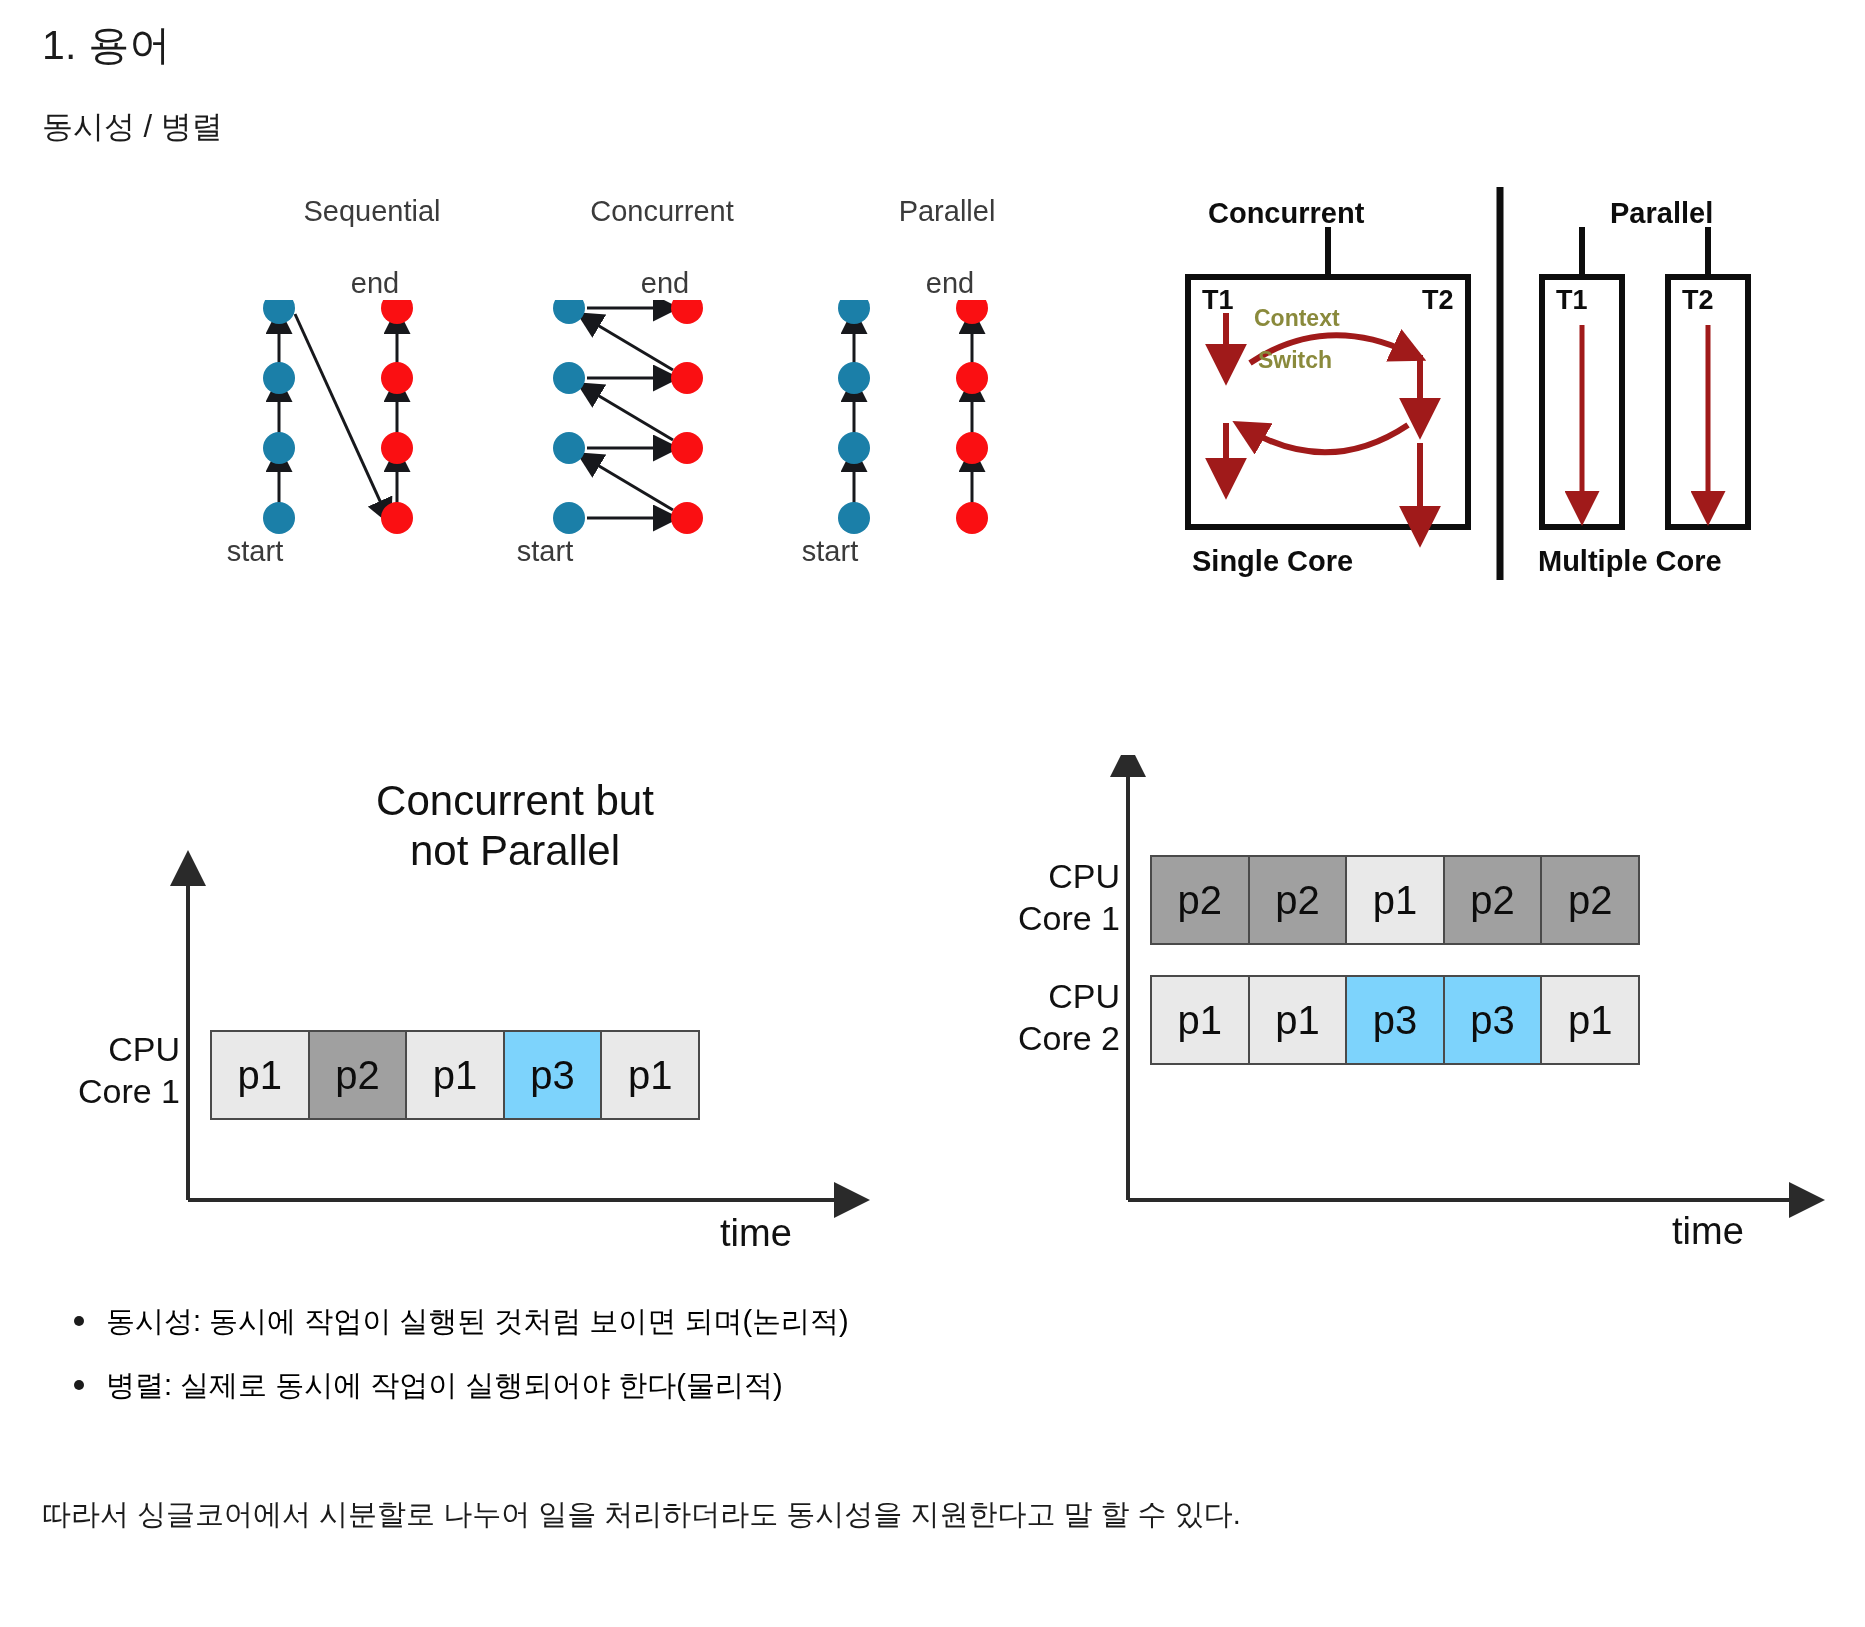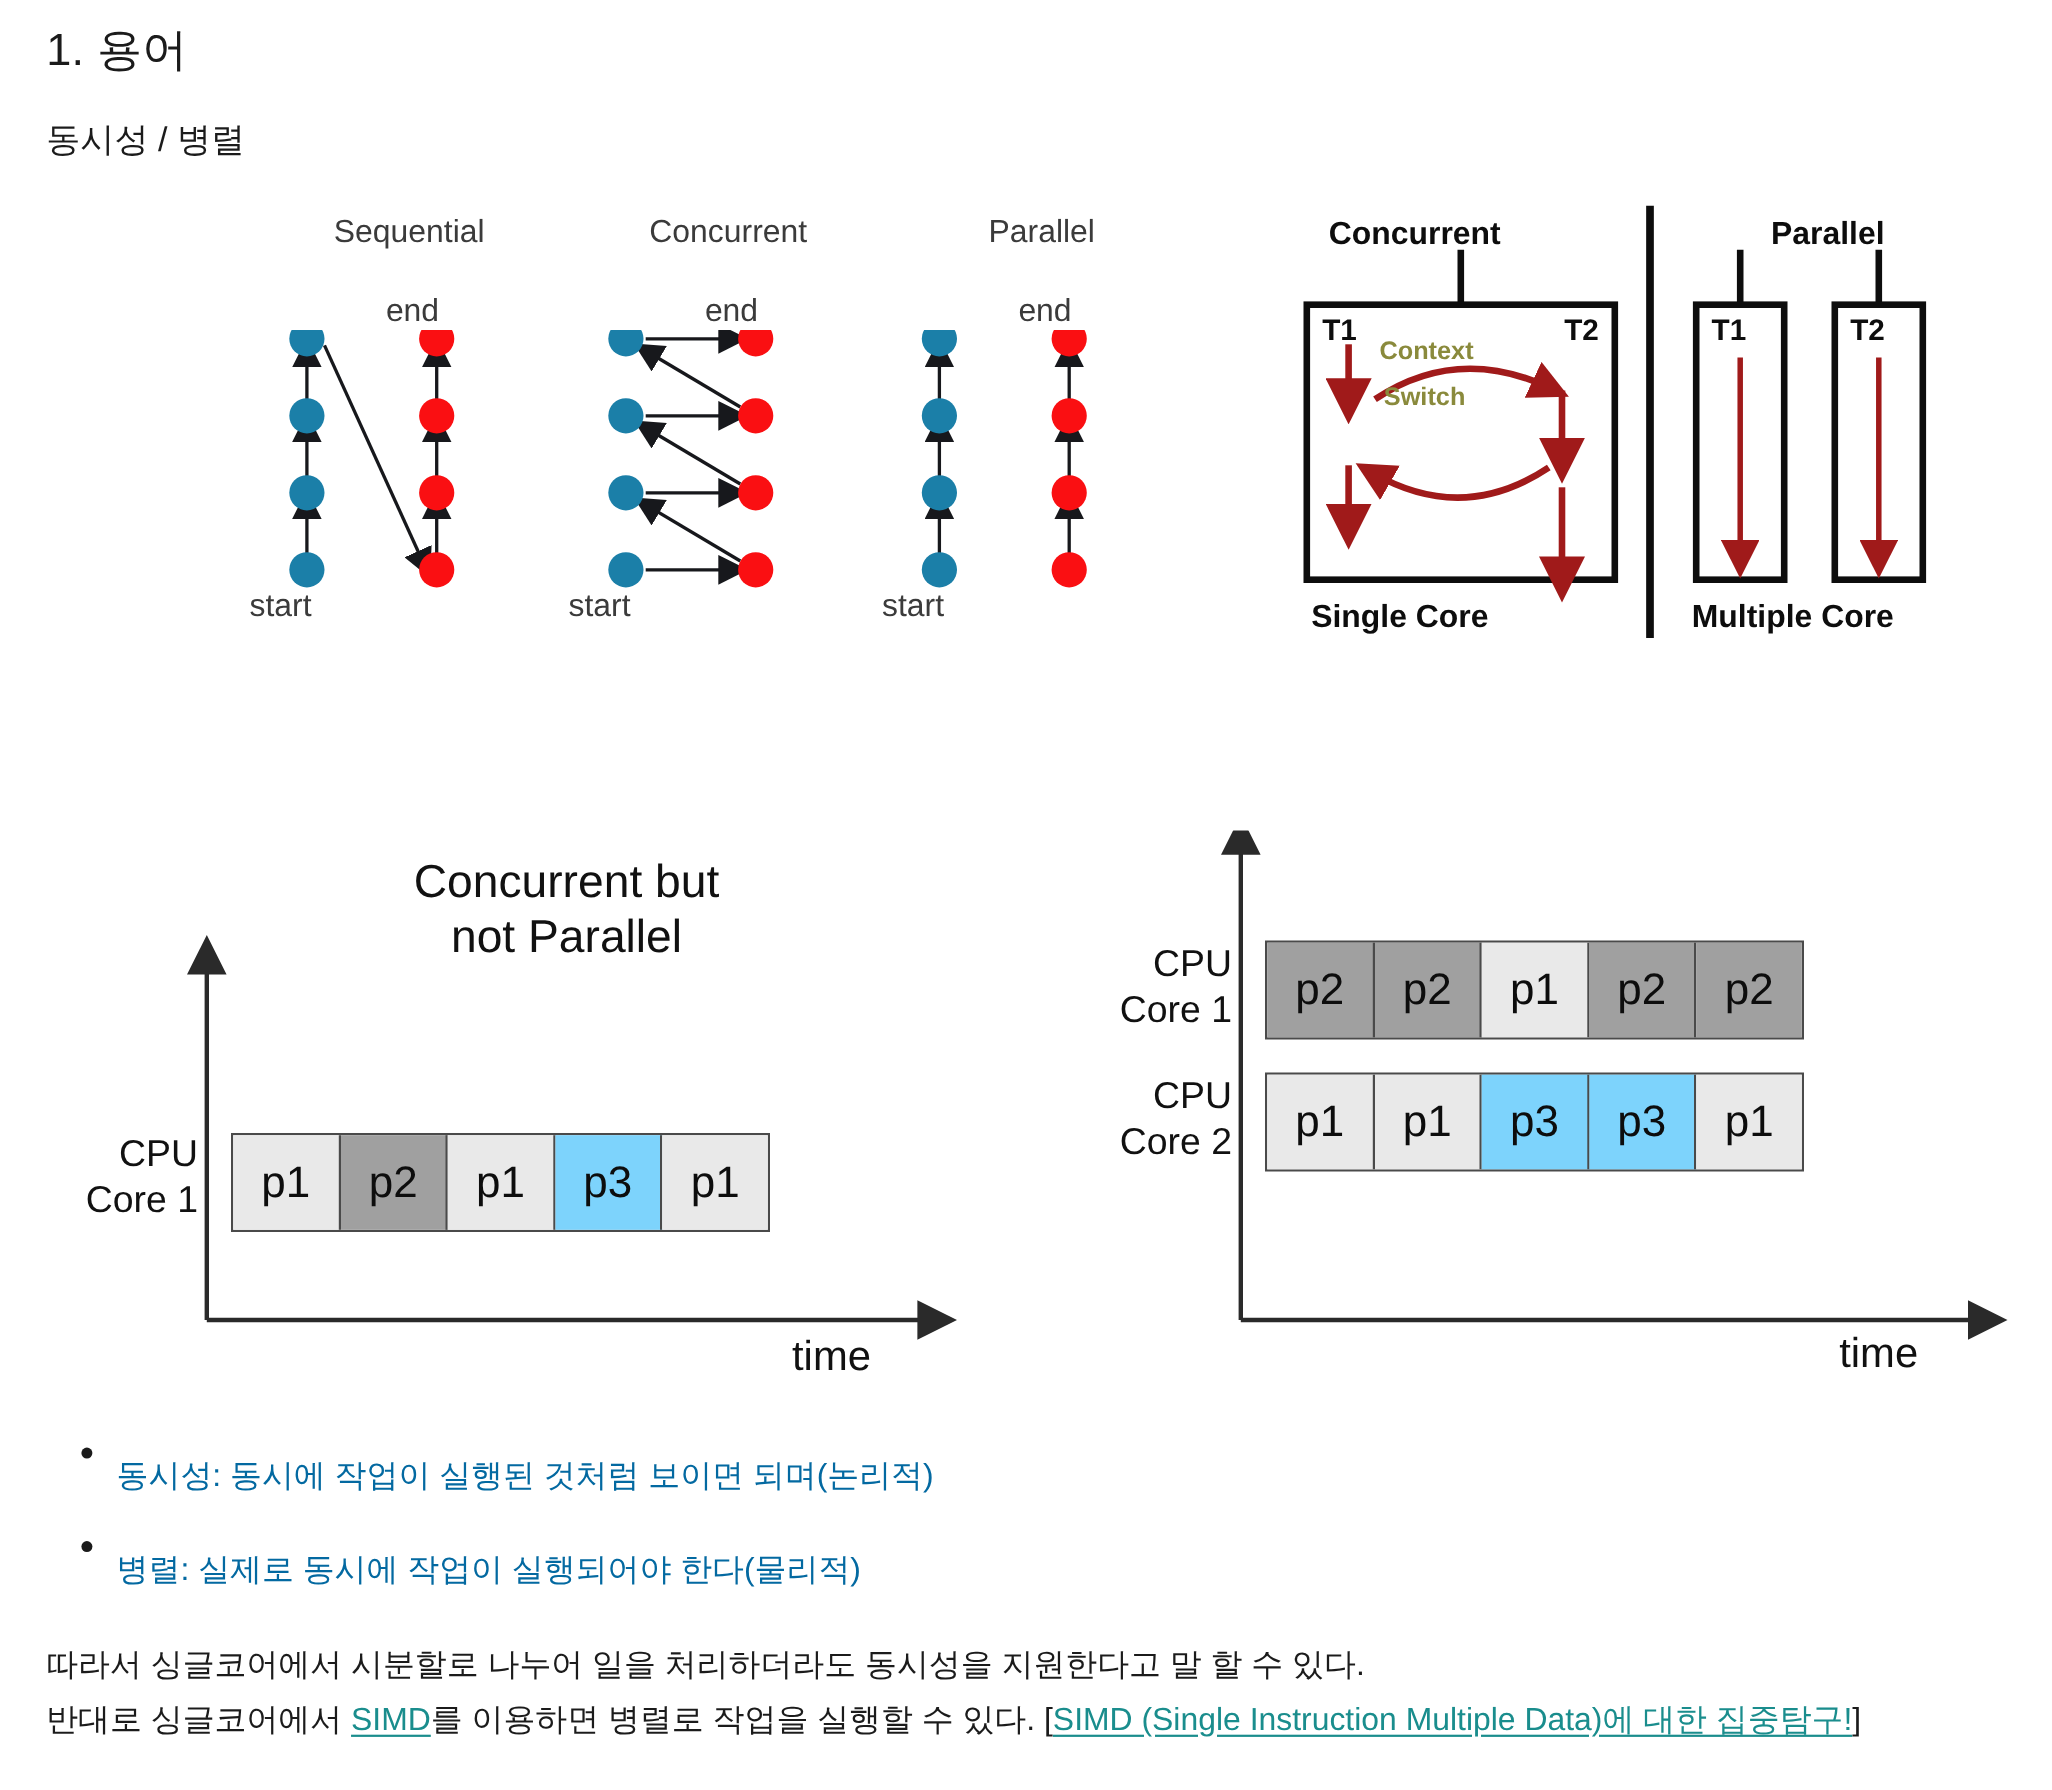--- a/index.html
+++ b/index.html
@@ -57,22 +57,21 @@
     width: 10px;
     height: 10px;
     border-radius: 50%;
     background: #1b1b1b;
     margin: 16px 22px 0 32px;
     flex: none;
   }
   .bullet-text {
     font-size: 29px;
     line-height: 1.45;
-    color: #0369a1;
-    margin-top: 21px;
+    color: #000000;
   }
 
   
   .para {
     position: absolute;
     left: 42px;
     top: 1490px;
     font-size: 29px;
     line-height: 1.72;
     color: #1b1b1b;
@@ -396,16 +395,15 @@
       <div class="bullet-text">동시성: 동시에 작업이 실행된 것처럼 보이면 되며(논리적)</div>
     </div>
     <div class="bullet-row">
       <div class="bullet-dot"></div>
       <div class="bullet-text">병렬: 실제로 동시에 작업이 실행되어야 한다(물리적)</div>
     </div>
   </div>
 
   <div class="para">
     <div>따라서 싱글코어에서 시분할로 나누어 일을 처리하더라도 동시성을 지원한다고 말 할 수 있다.</div>
-    <div><span>반대로 싱글코어에서 </span><a class="link" href="#">SIMD</a><span>를 이용하면 병렬로 작업을 실행할 수 있다.  [</span><a class="link" href="#">SIMD (Single Instruction Multiple Data)에 대한 집중탐구!</a><span>]</span></div>
   </div>
 
 </div>
 
 </body></html>

